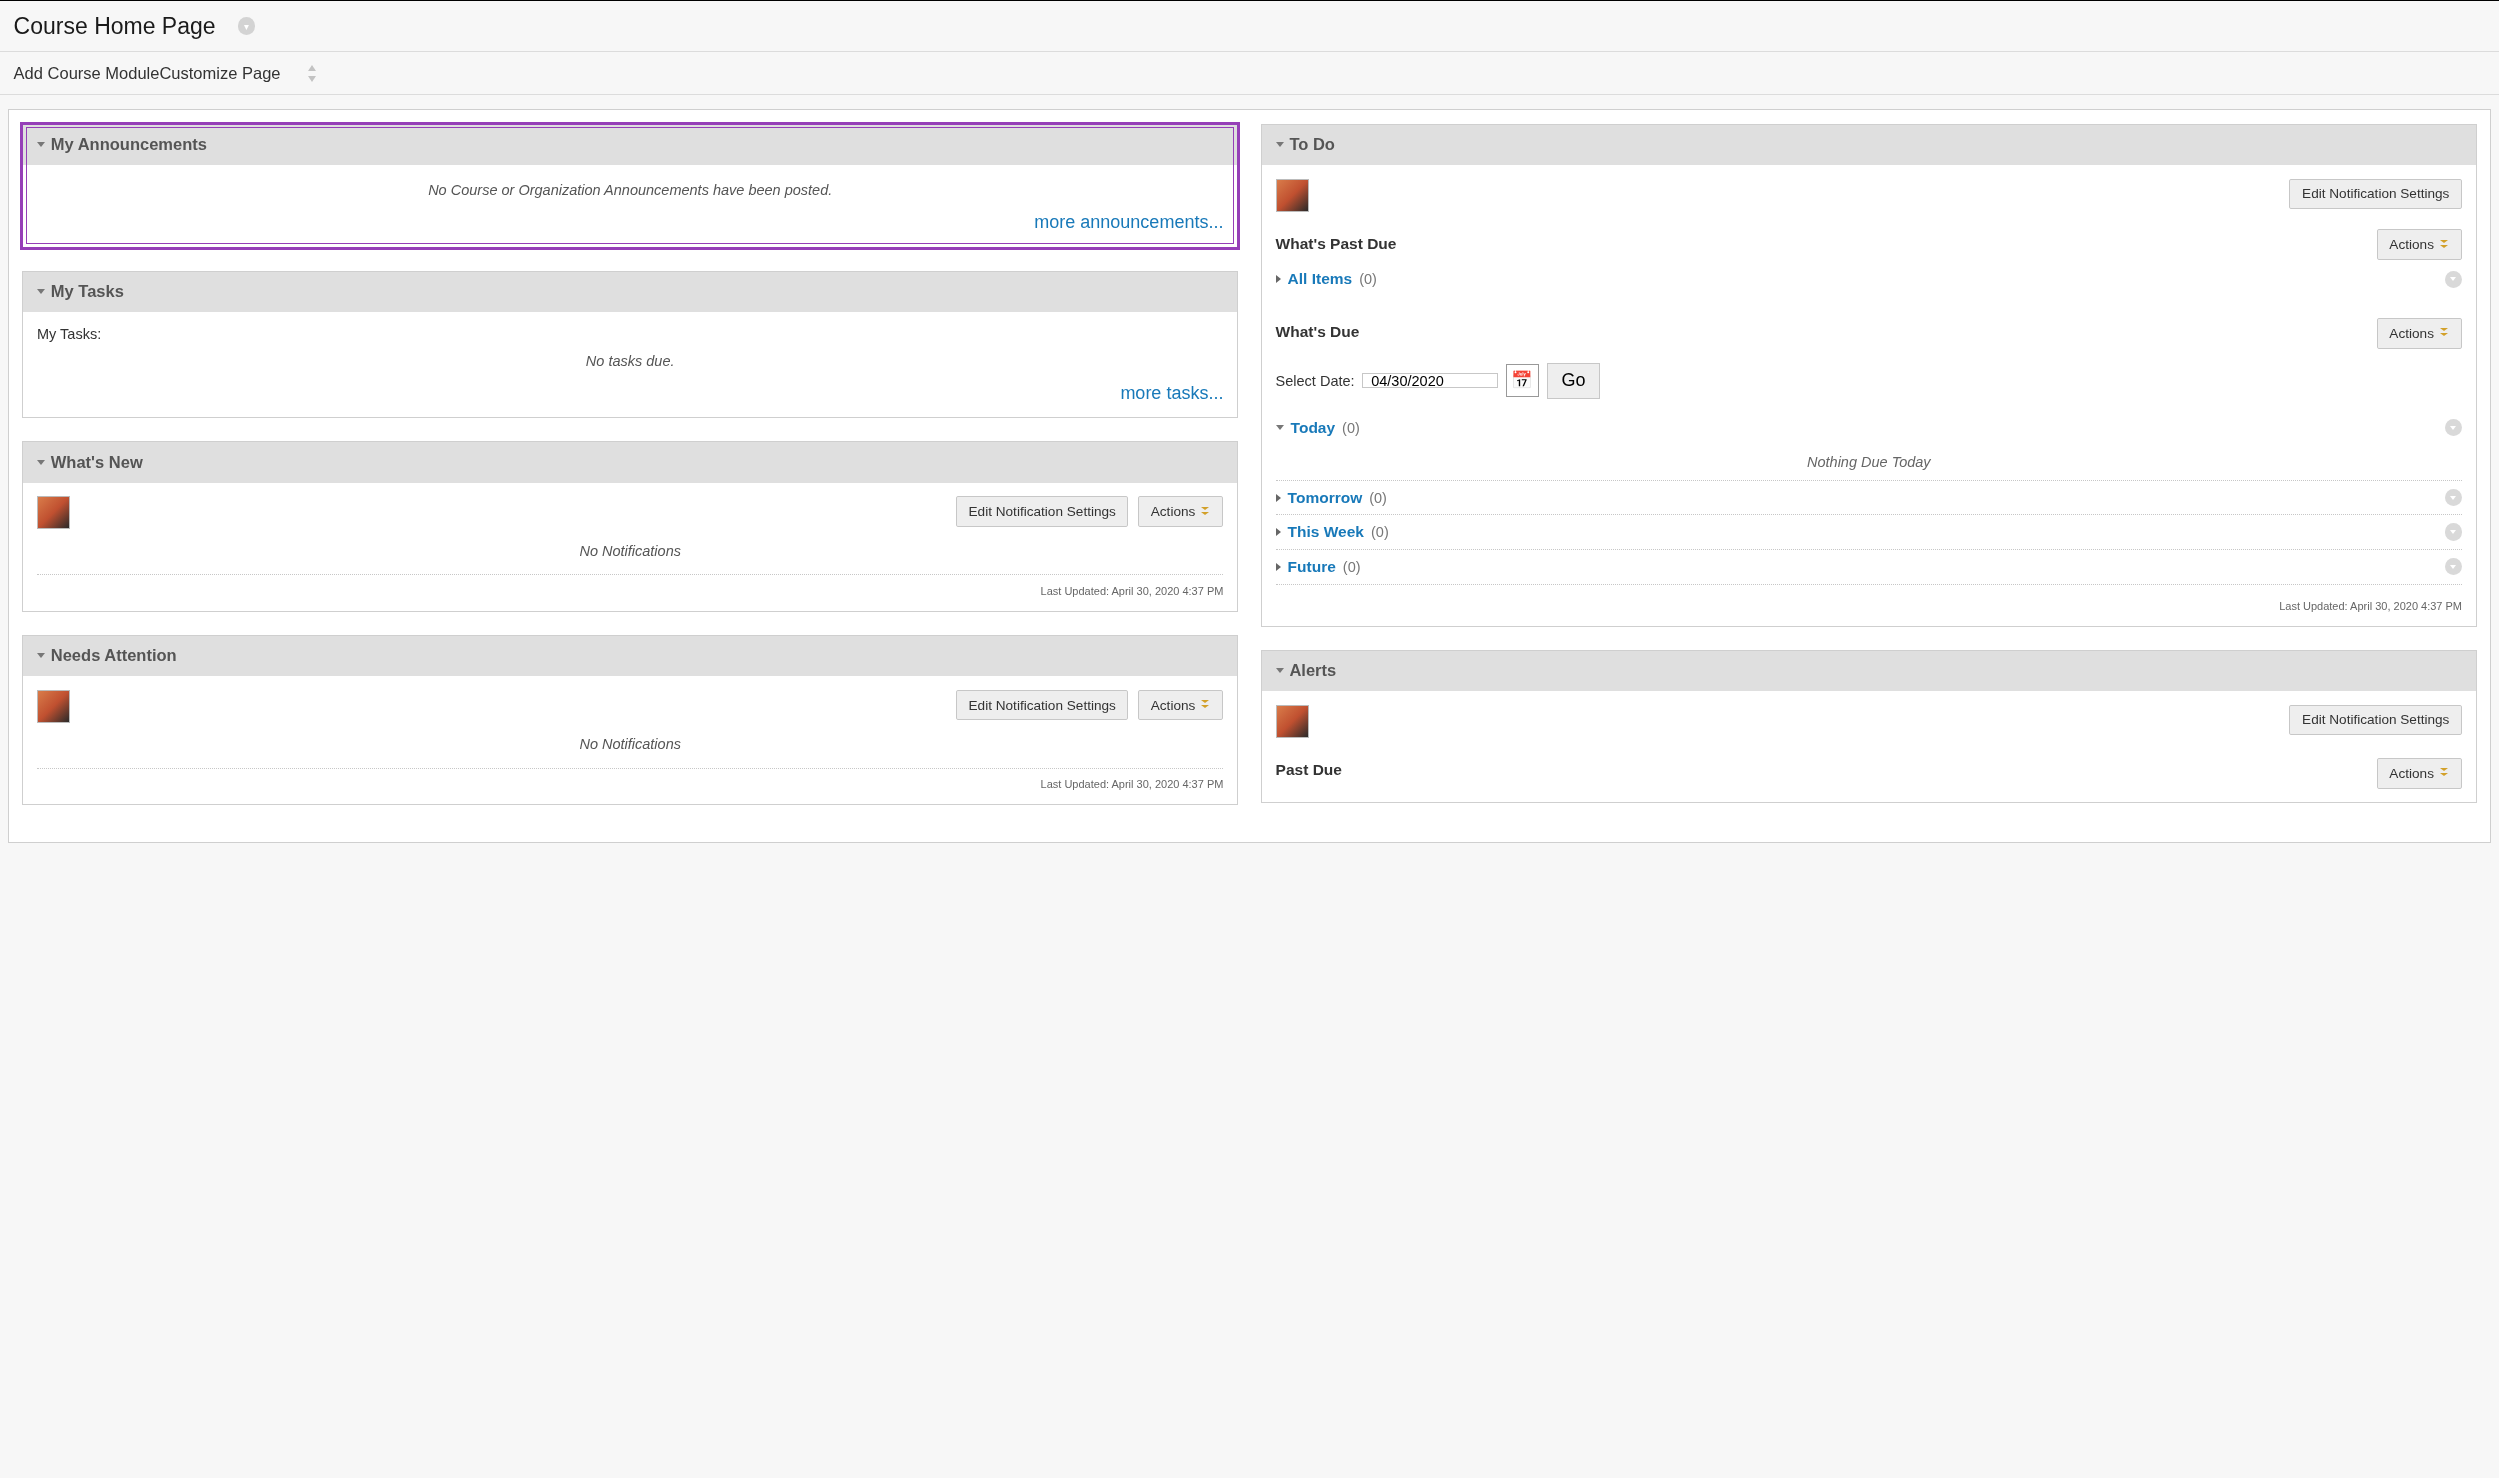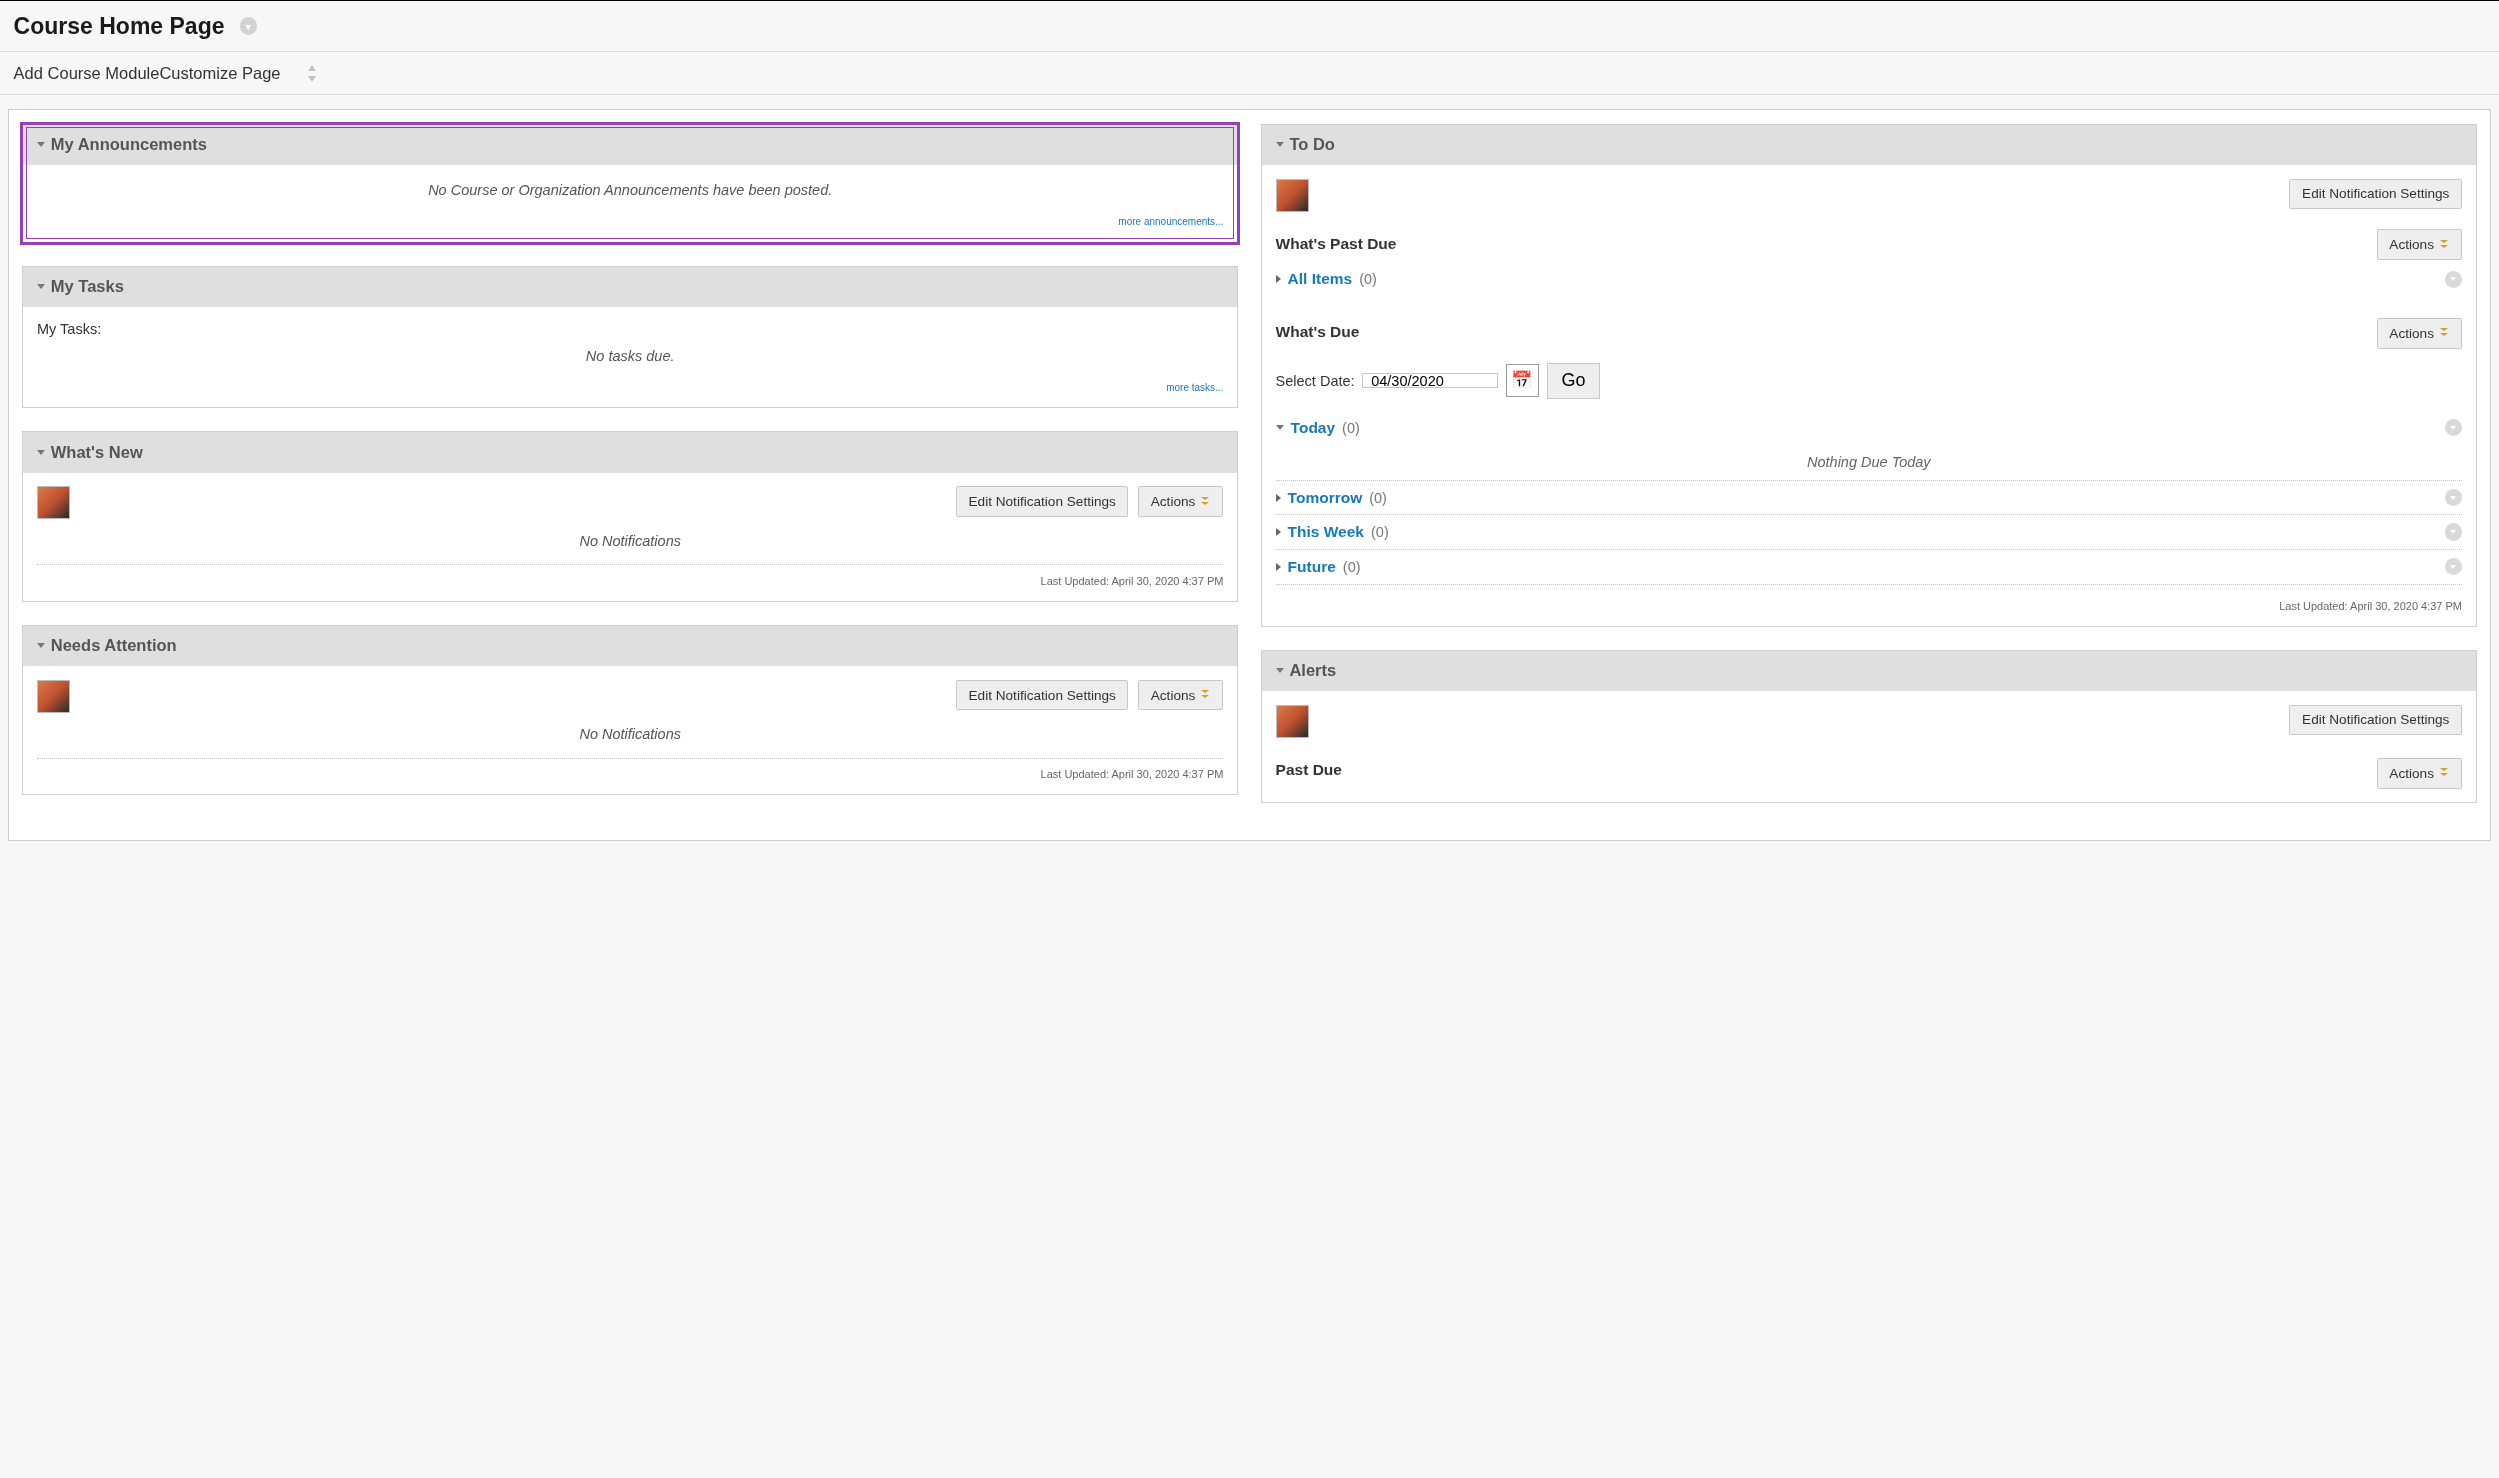--- a/index.html
+++ b/index.html
@@ -1,39 +1,39 @@
 <!DOCTYPE html>
 <html><head>
 <meta charset="utf-8">
 <style>
 *{box-sizing:border-box;margin:0;padding:0}
 body{font-family:"Segoe UI","Helvetica Neue",Arial,sans-serif;background:#f7f7f7;color:#333;font-size:13.6px}
 .header{background:#f7f7f7;padding:11.6px 13.6px;border-top:1.9px solid #000}
-.header h1{font-size:23px;font-weight:700;color:#1a1a1a;display:flex;align-items:center;gap:15px}
+.header h1{font-size:23px;font-weight:400;color:#1a1a1a;display:flex;align-items:center;gap:22px}
 .chev-circle{width:17.5px;height:17.5px;border-radius:50%;background:#d3d3d3;display:inline-flex;align-items:center;justify-content:center;color:#fff;font-size:9.7px}
 .toolbar{background:#f7f7f7;border-top:1px solid #dcdcdc;border-bottom:1px solid #dcdcdc;padding:11.6px 13.6px;display:flex;justify-content:flex-start;align-items:center}
 .toolbar a{color:#333;font-size:16.5px;text-decoration:none}
 .tool-right{display:flex;align-items:center;gap:22px}
 .reorder-icon{width:17.5px;height:17.5px;position:relative;opacity:.55}
 .reorder-icon::before,.reorder-icon::after{content:"";position:absolute;left:5.8px;border-left:4.8px solid transparent;border-right:4.8px solid transparent}
 .reorder-icon::before{top:0;border-bottom:6.8px solid #999}
 .reorder-icon::after{bottom:0;border-top:6.8px solid #999}
 .content{padding:13.6px;background:#fff;border:1px solid #cfcfcf;margin:13.6px 7.8px 7.8px 7.8px}
 .columns{display:flex;gap:23px;align-items:flex-start}
 .col{flex:1;min-width:0}
 .module{border:1px solid #cfcfcf;margin-bottom:23px;background:#fff}
 .module.highlighted{outline:3.9px solid #963fb8;outline-offset:-1px;position:relative}
 .module.highlighted::after{content:"";position:absolute;inset:2.9px;border:1px solid #963fb8;pointer-events:none}
 .mod-header{background:#dfdfdf;padding:10.7px 13.6px;font-size:16.5px;font-weight:600;color:#555;display:flex;align-items:center;gap:5.8px}
 .tri-down{width:0;height:0;border-left:4.8px solid transparent;border-right:4.8px solid transparent;border-top:5.8px solid #777}
 .tri-right{width:0;height:0;border-top:4.8px solid transparent;border-bottom:4.8px solid transparent;border-left:5.8px solid #666}
 .mod-body{padding:13.6px;font-size:14.5px}
 .center-note{text-align:center;color:#555;font-style:italic;padding:3.9px 0 5.8px 0}
 .more-link{text-align:right;margin-top:7.8px}
-.more-link a{color:#1879b9;font-size:10px;text-decoration:none}
+.more-link a{color:#1879b9;font-size:18px;text-decoration:none}
 .section-title{font-size:15.5px;font-weight:600;color:#333;margin:7.8px 0 9.7px 0}
 .avatar{width:33px;height:33px;background:linear-gradient(135deg,#d97c4a 0%,#c05030 50%,#2a2a2a 100%);border:1px solid #bbb}
 .row-split{display:flex;justify-content:space-between;align-items:flex-start;gap:1px}
 .btn{display:inline-block;background:#eee;border:1px solid #c7c7c7;padding:6.8px 11.6px;font-size:13.6px;color:#333;cursor:pointer;border-radius:1.9px}
 .btn-row{display:flex;gap:9.7px;flex-wrap:wrap;justify-content:flex-end}
 .chev-gold{display:inline-block;margin-left:5.8px;position:relative;width:9.7px;height:11.6px;vertical-align:middle}
 .chev-gold::before,.chev-gold::after{content:"";position:absolute;left:0;border-left:4.8px solid transparent;border-right:4.8px solid transparent;border-top:3.9px solid #d2a029}
 .chev-gold::before{top:0}
 .chev-gold::after{top:4.8px}
 .divider{border:none;border-top:1px dotted #c7c7c7;margin:9.7px 0}

